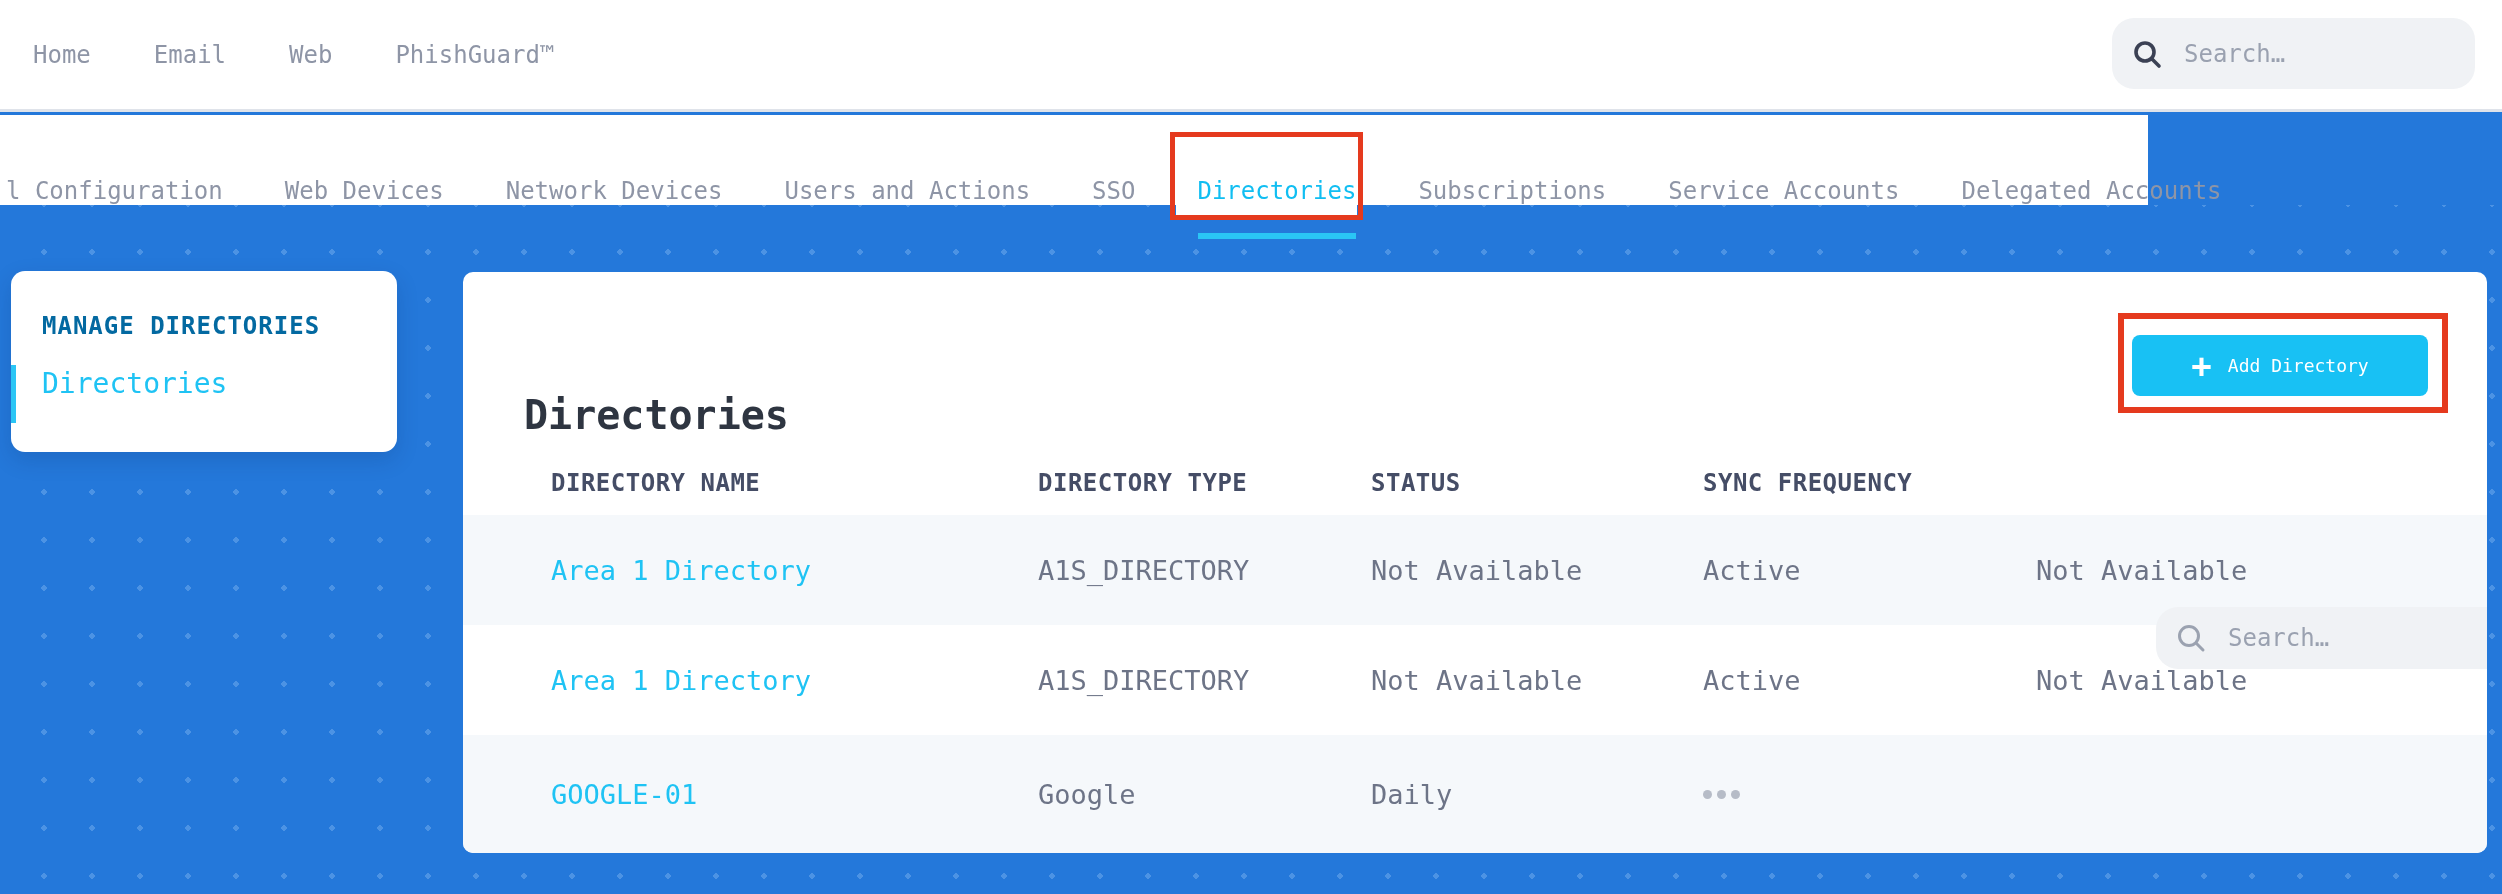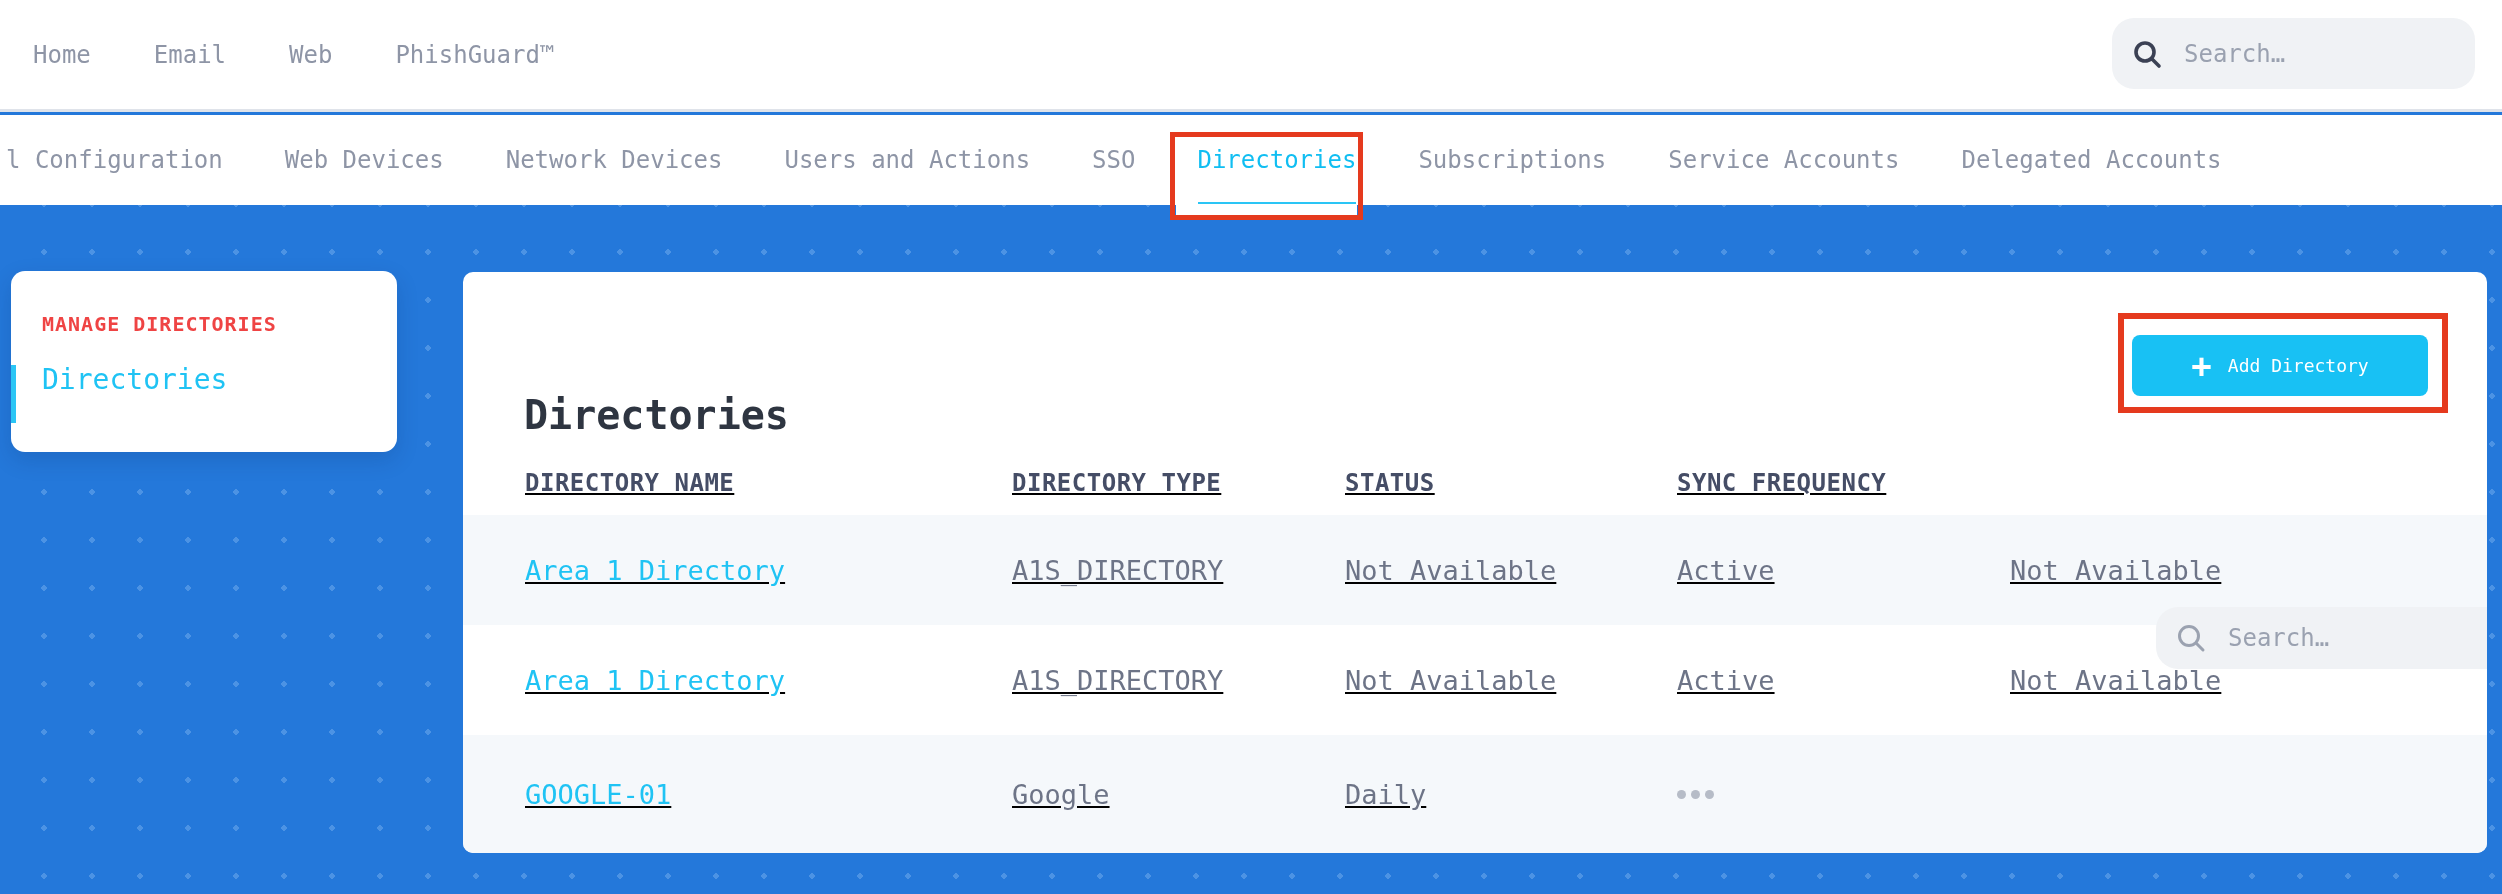--- a/index.html
+++ b/index.html
@@ -27,22 +27,22 @@
   .search-box input {
     border:none; outline:none; background:transparent;
     font-family:inherit; font-size:24px; color:#5a6172; width:100%;
   }
   .search-box input::placeholder { color:#9aa1b0; opacity:1; }
   .topbar-search { right:27px; top:18px; width:363px; height:71px; padding:0 20px 0 20px; gap:22px; }
   .panel-search  { left:1693px; top:335px; width:424px; height:62px; padding:0 18px 0 20px; gap:22px; z-index:25; }
 
   
   .subbar {
-    position:absolute; top:115px; left:0; width:2502px; height:90px;
-    background:#ffffff; display:flex; align-items:center; z-index:10;
+    position:absolute; top:115px; left:0; width:2148px; height:90px;
+    background:#ffffff; display:flex; align-items:flex-end; z-index:10;
   }
   .subnav { display:flex; gap:62px; margin-left:6px; }
   .subnav-item { font-size:24px; color:#8e95a6; cursor:pointer; white-space:nowrap; }
   .subnav-item.active { position:relative; color:#10bef2; z-index:36; }
   .tab-underline {
     position:absolute; left:1px; bottom:-34px; width:158px; height:6px;
     background:#2ac5f5; z-index:35;
   }
 
   
@@ -52,21 +52,21 @@
     background-image:radial-gradient(#4c93e4 2.6px, transparent 2.7px);
     background-size:48px 48px; background-position:20px 23px;
   }
 
   
   .card {
     position:absolute; left:11px; top:271px; width:386px; height:181px;
     background:#ffffff; border-radius:14px;
     box-shadow:0 8px 22px rgba(10,40,90,.16); z-index:20;
   }
-  .card-title { margin:41px 0 0 31px; font-size:20px; font-weight:bold; color:#ef4444; letter-spacing:1px; white-space:nowrap; }
+  .card-title { margin:41px 0 0 31px; font-size:24px; font-weight:bold; color:#0369a1; letter-spacing:1px; white-space:nowrap; }
   .card-link  { margin:27px 0 0 31px; font-size:28px; color:#1fc3f4; cursor:pointer; white-space:nowrap; }
   .card-bar { position:absolute; left:0; top:94px; width:5px; height:58px; background:#2ac5f5; }
 
   
   .panel {
     position:absolute; left:463px; top:272px; width:2024px; height:581px;
     background:#ffffff; border-radius:10px; z-index:20; overflow:hidden;
   }
   .panel-title {
     position:absolute; left:61px; top:120px;
@@ -77,21 +77,21 @@
     background:#18c1f4; border:none; border-radius:8px; cursor:pointer;
     display:flex; align-items:center; justify-content:center; gap:16px;
     color:#ffffff; font-family:inherit; z-index:25;
   }
   .add-btn .plus { font-size:34px; font-weight:bold; line-height:1; }
   .add-btn .lbl  { font-size:18px; white-space:nowrap; }
 
   
   .tgrid {
     display:grid; grid-template-columns:487px 333px 332px 333px 345px 1fr;
-    align-items:center; padding-left:62px;text-decoration:underline;
+    align-items:center; padding-left:88px;
   }
   .thead { position:absolute; top:193px; left:0; width:100%; height:36px; }
   .th { font-size:24px; font-weight:bold; color:#454d66; letter-spacing:.5px; white-space:nowrap; }
   .tbody { position:absolute; top:243px; left:0; width:100%; height:338px; display:flex; flex-direction:column; }
   .trow { height:110px; }
   .trow:last-child { flex:1; height:auto; }
   .trow.shade { background:#f5f8fb; }
   .td { font-size:27px; color:#6d7487; white-space:nowrap; }
   .td.name { color:#1fc3f4; cursor:pointer; }
   .dots { display:flex; gap:5px; align-items:center; cursor:pointer; width:max-content; }

